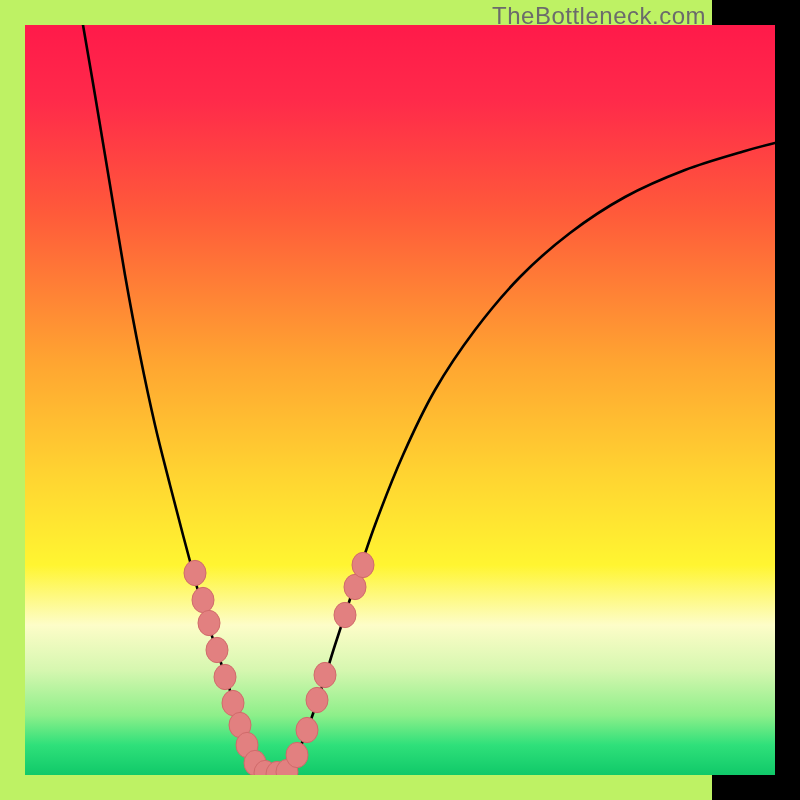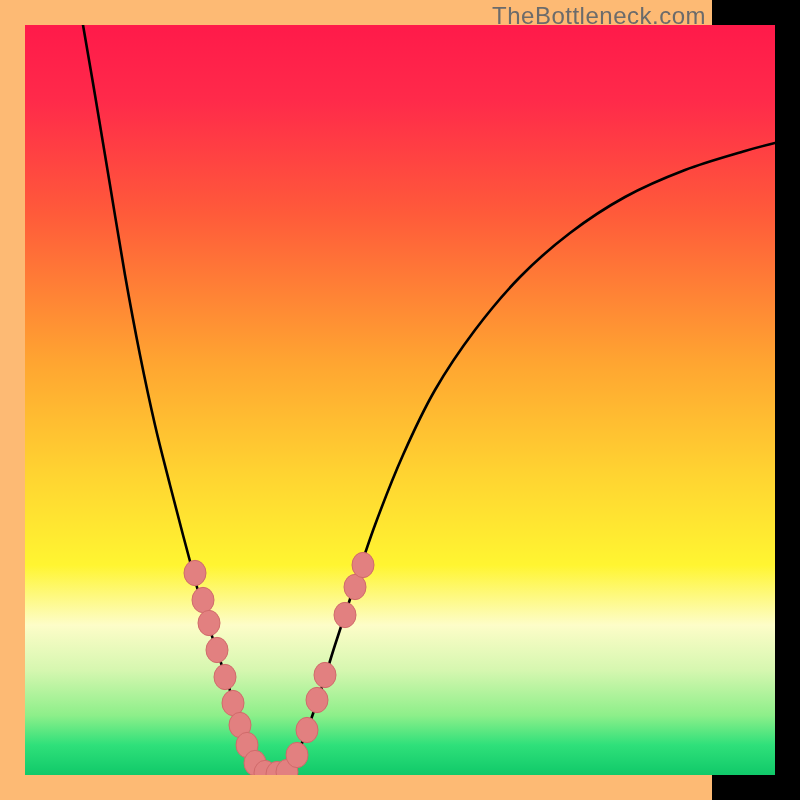--- a/index.html
+++ b/index.html
@@ -7,21 +7,21 @@
     padding: 0;
     width: 800px;
     height: 800px;
     overflow: hidden;
     background: #000;
   }
   .frame {
     position: relative;
     width: 712px;
     height: 800px;
-    background: #fdba74;
+    background: #bef264;
   }
   .plot {
     position: absolute;
     left: 25px;
     top: 25px;
     width: 750px;
     height: 750px;
     background: linear-gradient(
       to bottom,
       #ff1a4a 0%,

